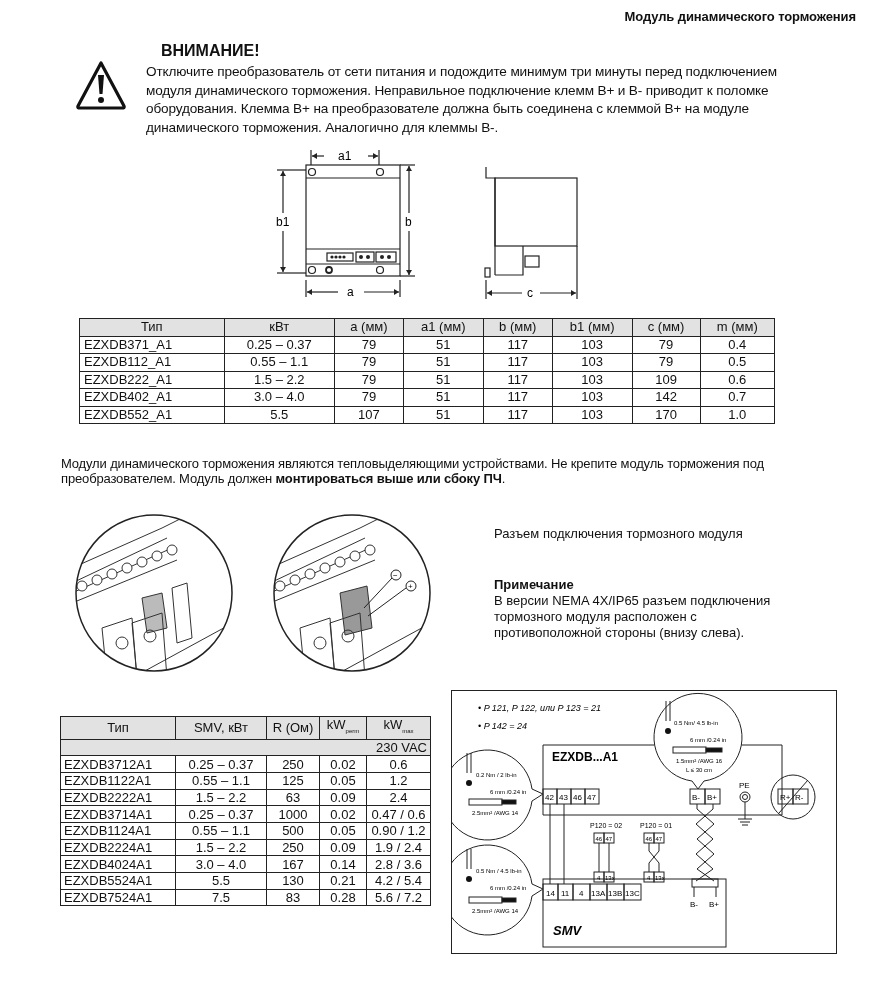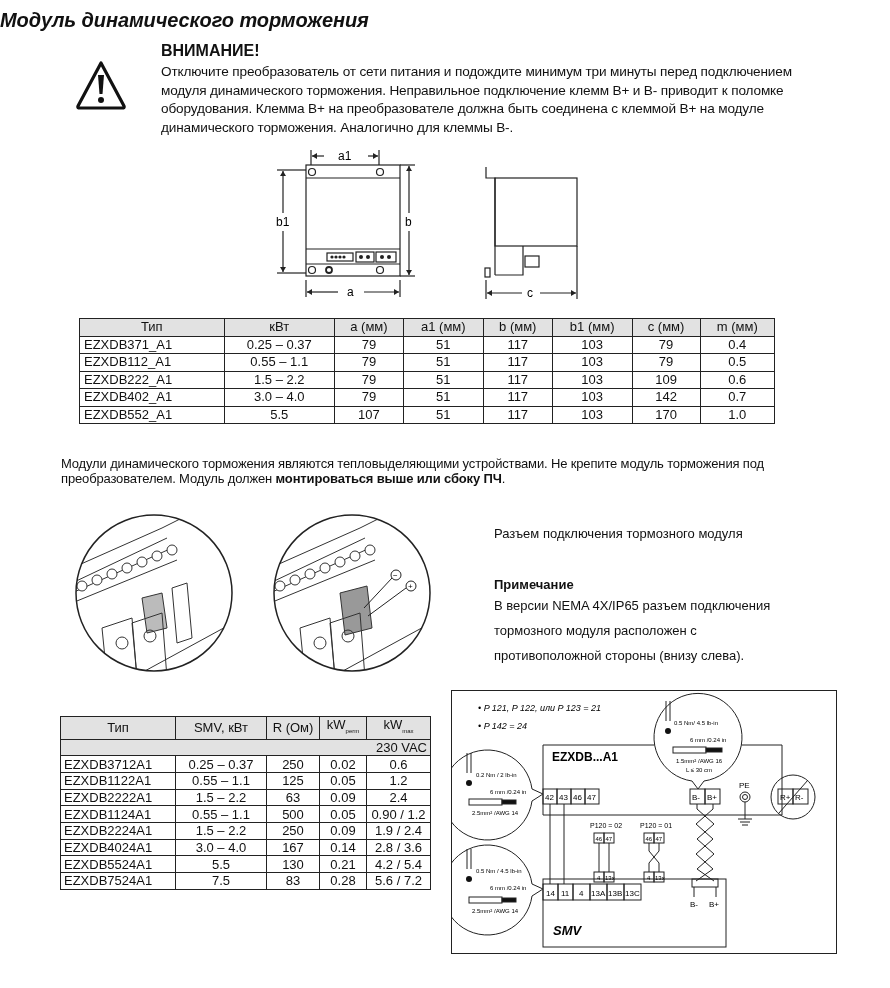--- a/index.html
+++ b/index.html
@@ -1,33 +1,33 @@
 <!DOCTYPE html>
 <html><head>
 <meta charset="utf-8">
 <style>
   html, body { margin:0; padding:0; background:#ffffff; }
   body { width:890px; height:988px; position:relative; overflow:hidden; color:#111; font-family:"Liberation Sans", sans-serif; }
   .abs { position:absolute; }
-  .title { left:0; width:856px; top:9px; text-align:left; font-size:20px; font-weight:bold; letter-spacing:-0.1px;font-style:italic; }
+  .title { left:0; width:856px; top:9px; text-align:right; font-size:13px; font-weight:bold; letter-spacing:-0.1px; }
   .warn-icon { left:75px; top:60px; width:52px; height:50px; }
   .warn-head { left:161px; top:42px; font-size:16px; font-weight:bold; }
-  .warn-text { left:161px; top:63px; width:650px; font-size:13.6px; line-height:18.6px; letter-spacing:-0.15px; }
+  .warn-text { left:146px; top:63px; width:650px; font-size:13.6px; line-height:18.6px; letter-spacing:-0.15px; }
   .dim-front { left:272px; top:145px; width:145px; height:158px; }
   .dim-side { left:478px; top:155px; width:108px; height:148px; }
   table { border-collapse:collapse; font-family:Liberation Sans, sans-serif; }
   .t1 { left:79px; top:318px; width:696px; font-size:13px; }
   .t1 th, .t1 td { border:1px solid #222; padding:0 4px; height:16.5px; line-height:16px; text-align:center; font-weight:normal; }
   .t1 th { background:#e2e2e2; }
   .t1 td.type { text-align:left; }
   .p2 { left:61px; top:456px; width:740px; font-size:13px; line-height:15px; letter-spacing:-0.15px; }
   .photo { left:72px; top:508px; width:372px; height:170px; }
   .conn-label { left:494px; top:526px; font-size:13px; }
   .note-head { left:494px; top:577px; font-size:13px; font-weight:bold; }
-  .note-text { left:494px; top:593px; width:300px; font-size:13px; line-height:25px; }
+  .note-text { left:494px; top:593px; width:300px; font-size:13px; line-height:16px; }
   .t2 { left:60px; top:716px; width:371px; font-size:13px; }
   .t2 th, .t2 td { border:1px solid #222; padding:0 3px; height:15.7px; line-height:15px; text-align:center; font-weight:normal; }
   .t2 th { background:#e2e2e2; }
   .t2 td.grp { background:#e2e2e2; text-align:right; }
   .t2 td.type { text-align:left; }
   .t2 sub { font-size:6px; }
   .wiring { left:451px; top:690px; width:384px; height:262px; border:1.6px solid #222; }
 </style>
 </head>
 <body>
@@ -290,20 +290,27 @@
       <td>1.2</td>
     </tr>
     <tr>
       <td class="type">EZXDB2222A1</td>
       <td>1.5 – 2.2</td>
       <td>63</td>
       <td>0.09</td>
       <td>2.4</td>
     </tr>
     <tr>
+      <td class="type">EZXDB3714A1</td>
+      <td>0.25 – 0.37</td>
+      <td>1000</td>
+      <td>0.02</td>
+      <td>0.47 / 0.6</td>
+    </tr>
+    <tr>
       <td class="type">EZXDB1124A1</td>
       <td>0.55 – 1.1</td>
       <td>500</td>
       <td>0.05</td>
       <td>0.90 / 1.2</td>
     </tr>
     <tr>
       <td class="type">EZXDB2224A1</td>
       <td>1.5 – 2.2</td>
       <td>250</td>

